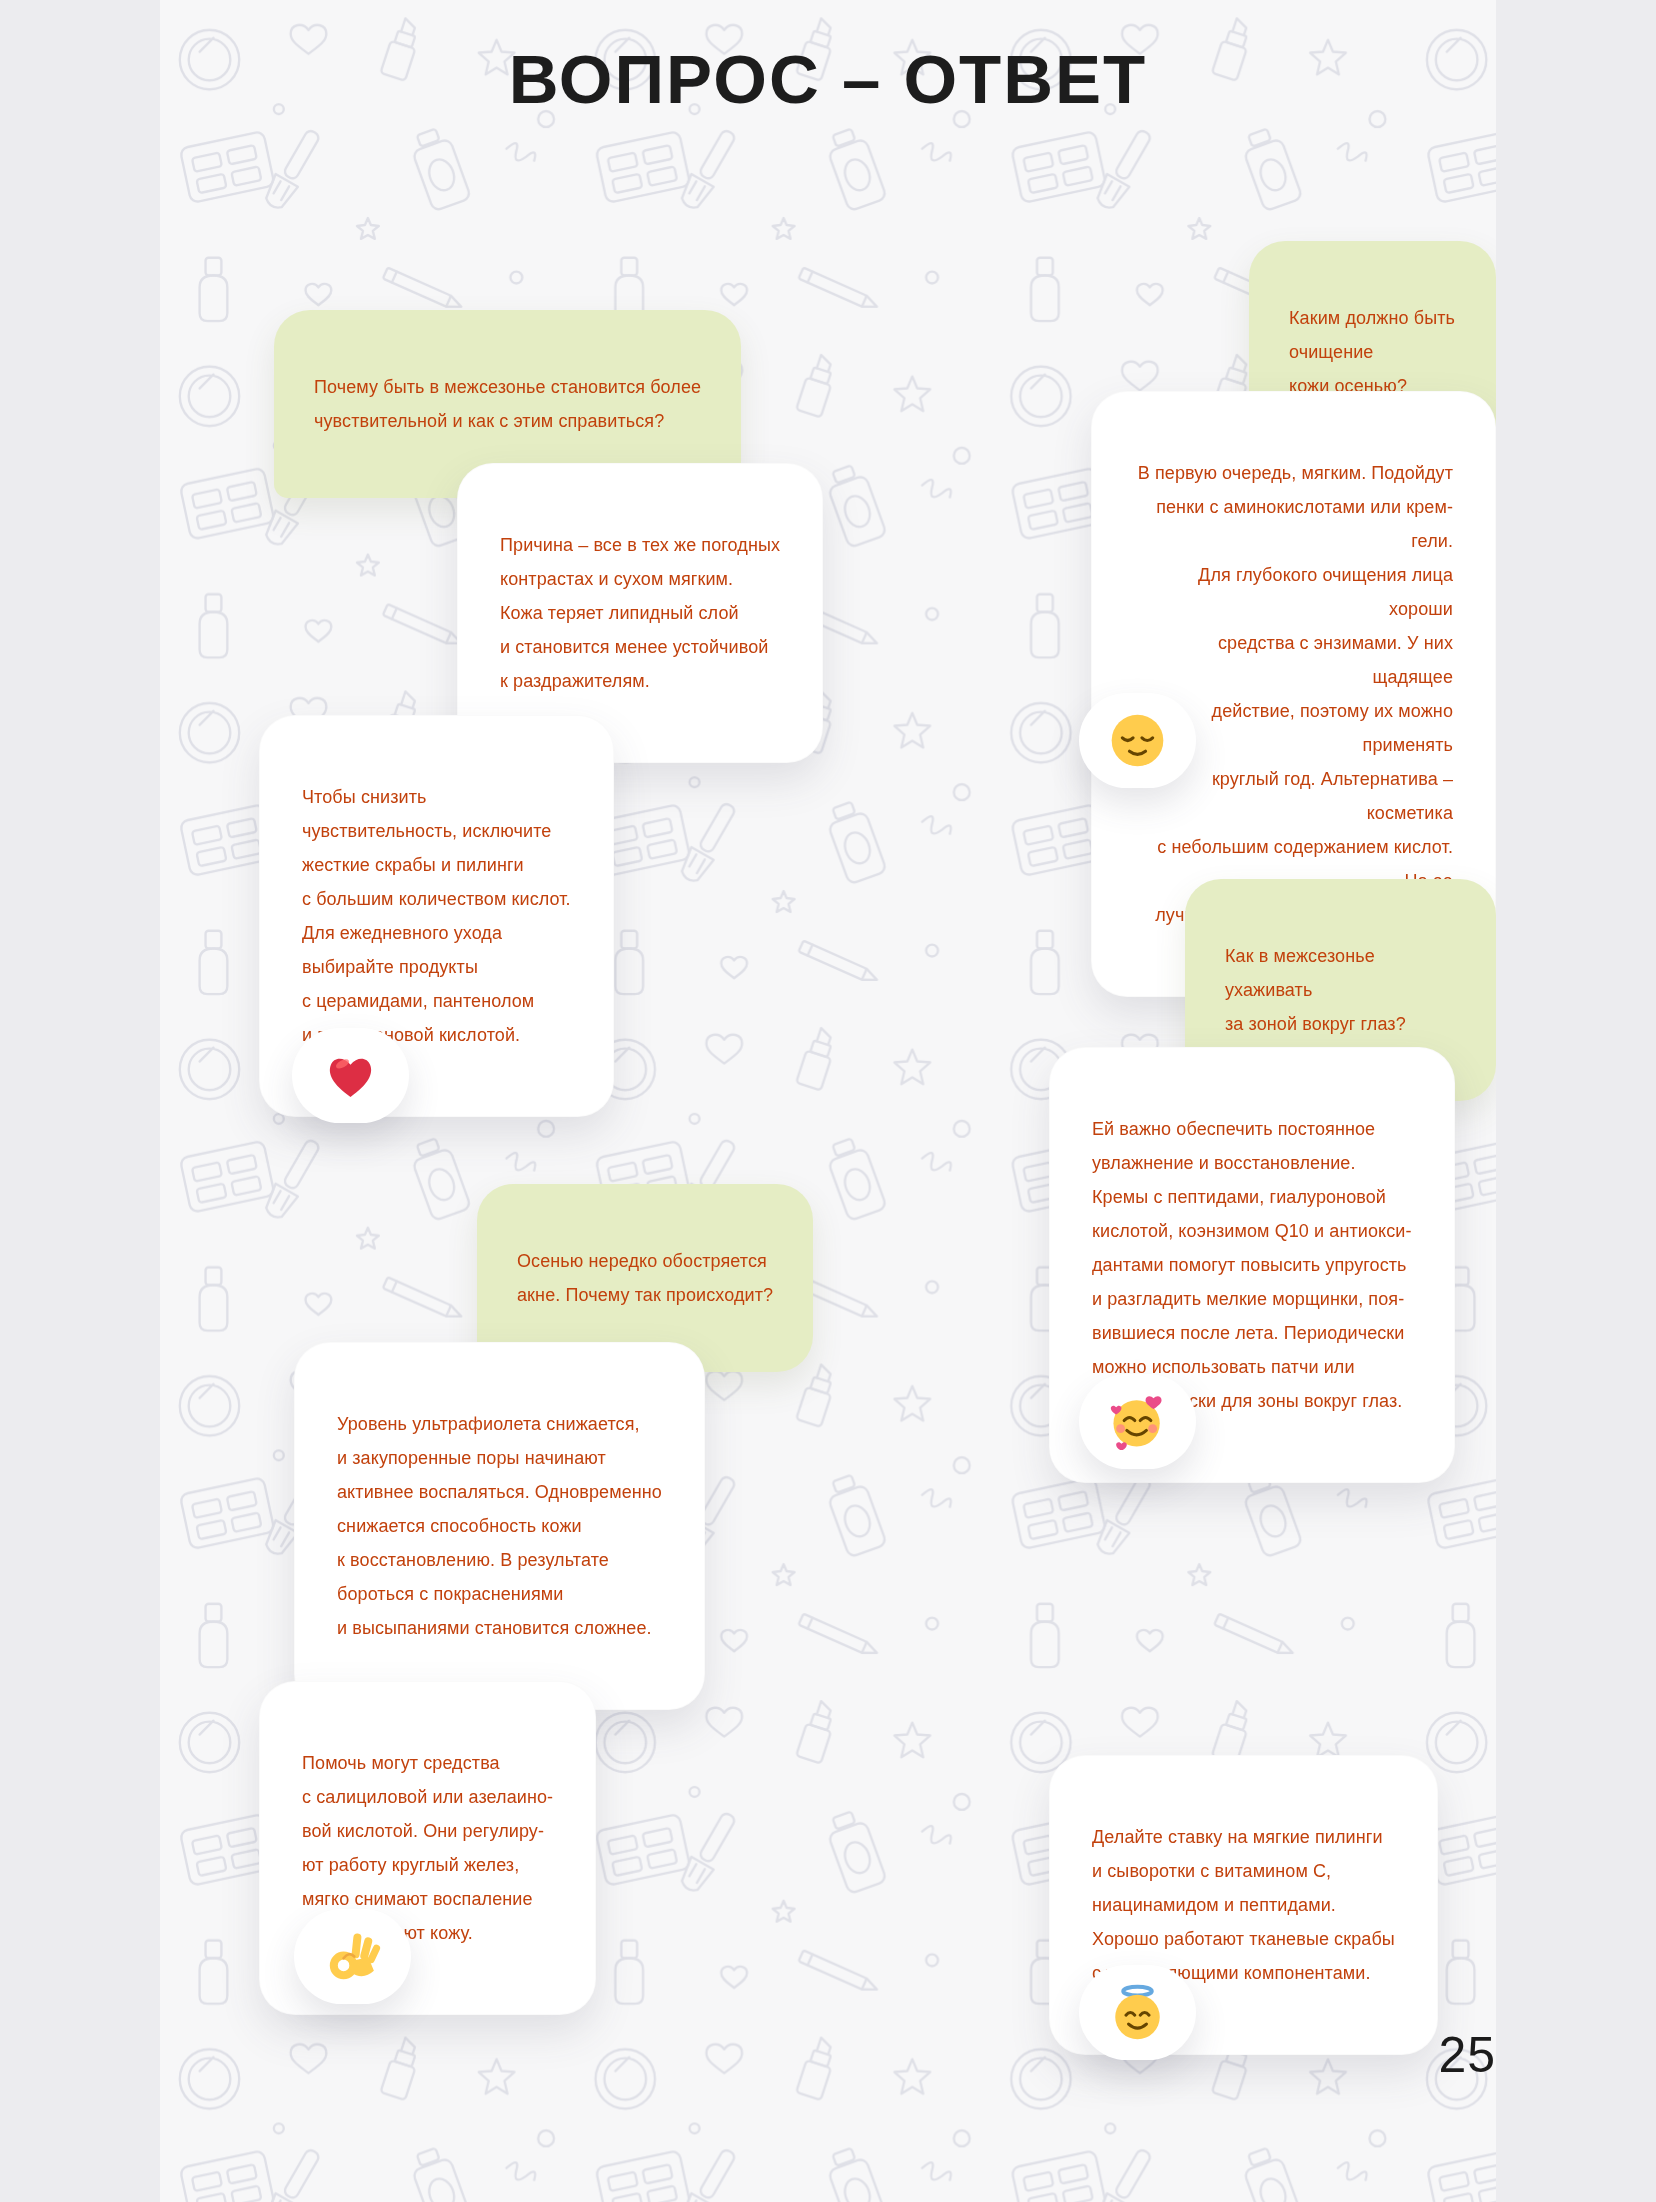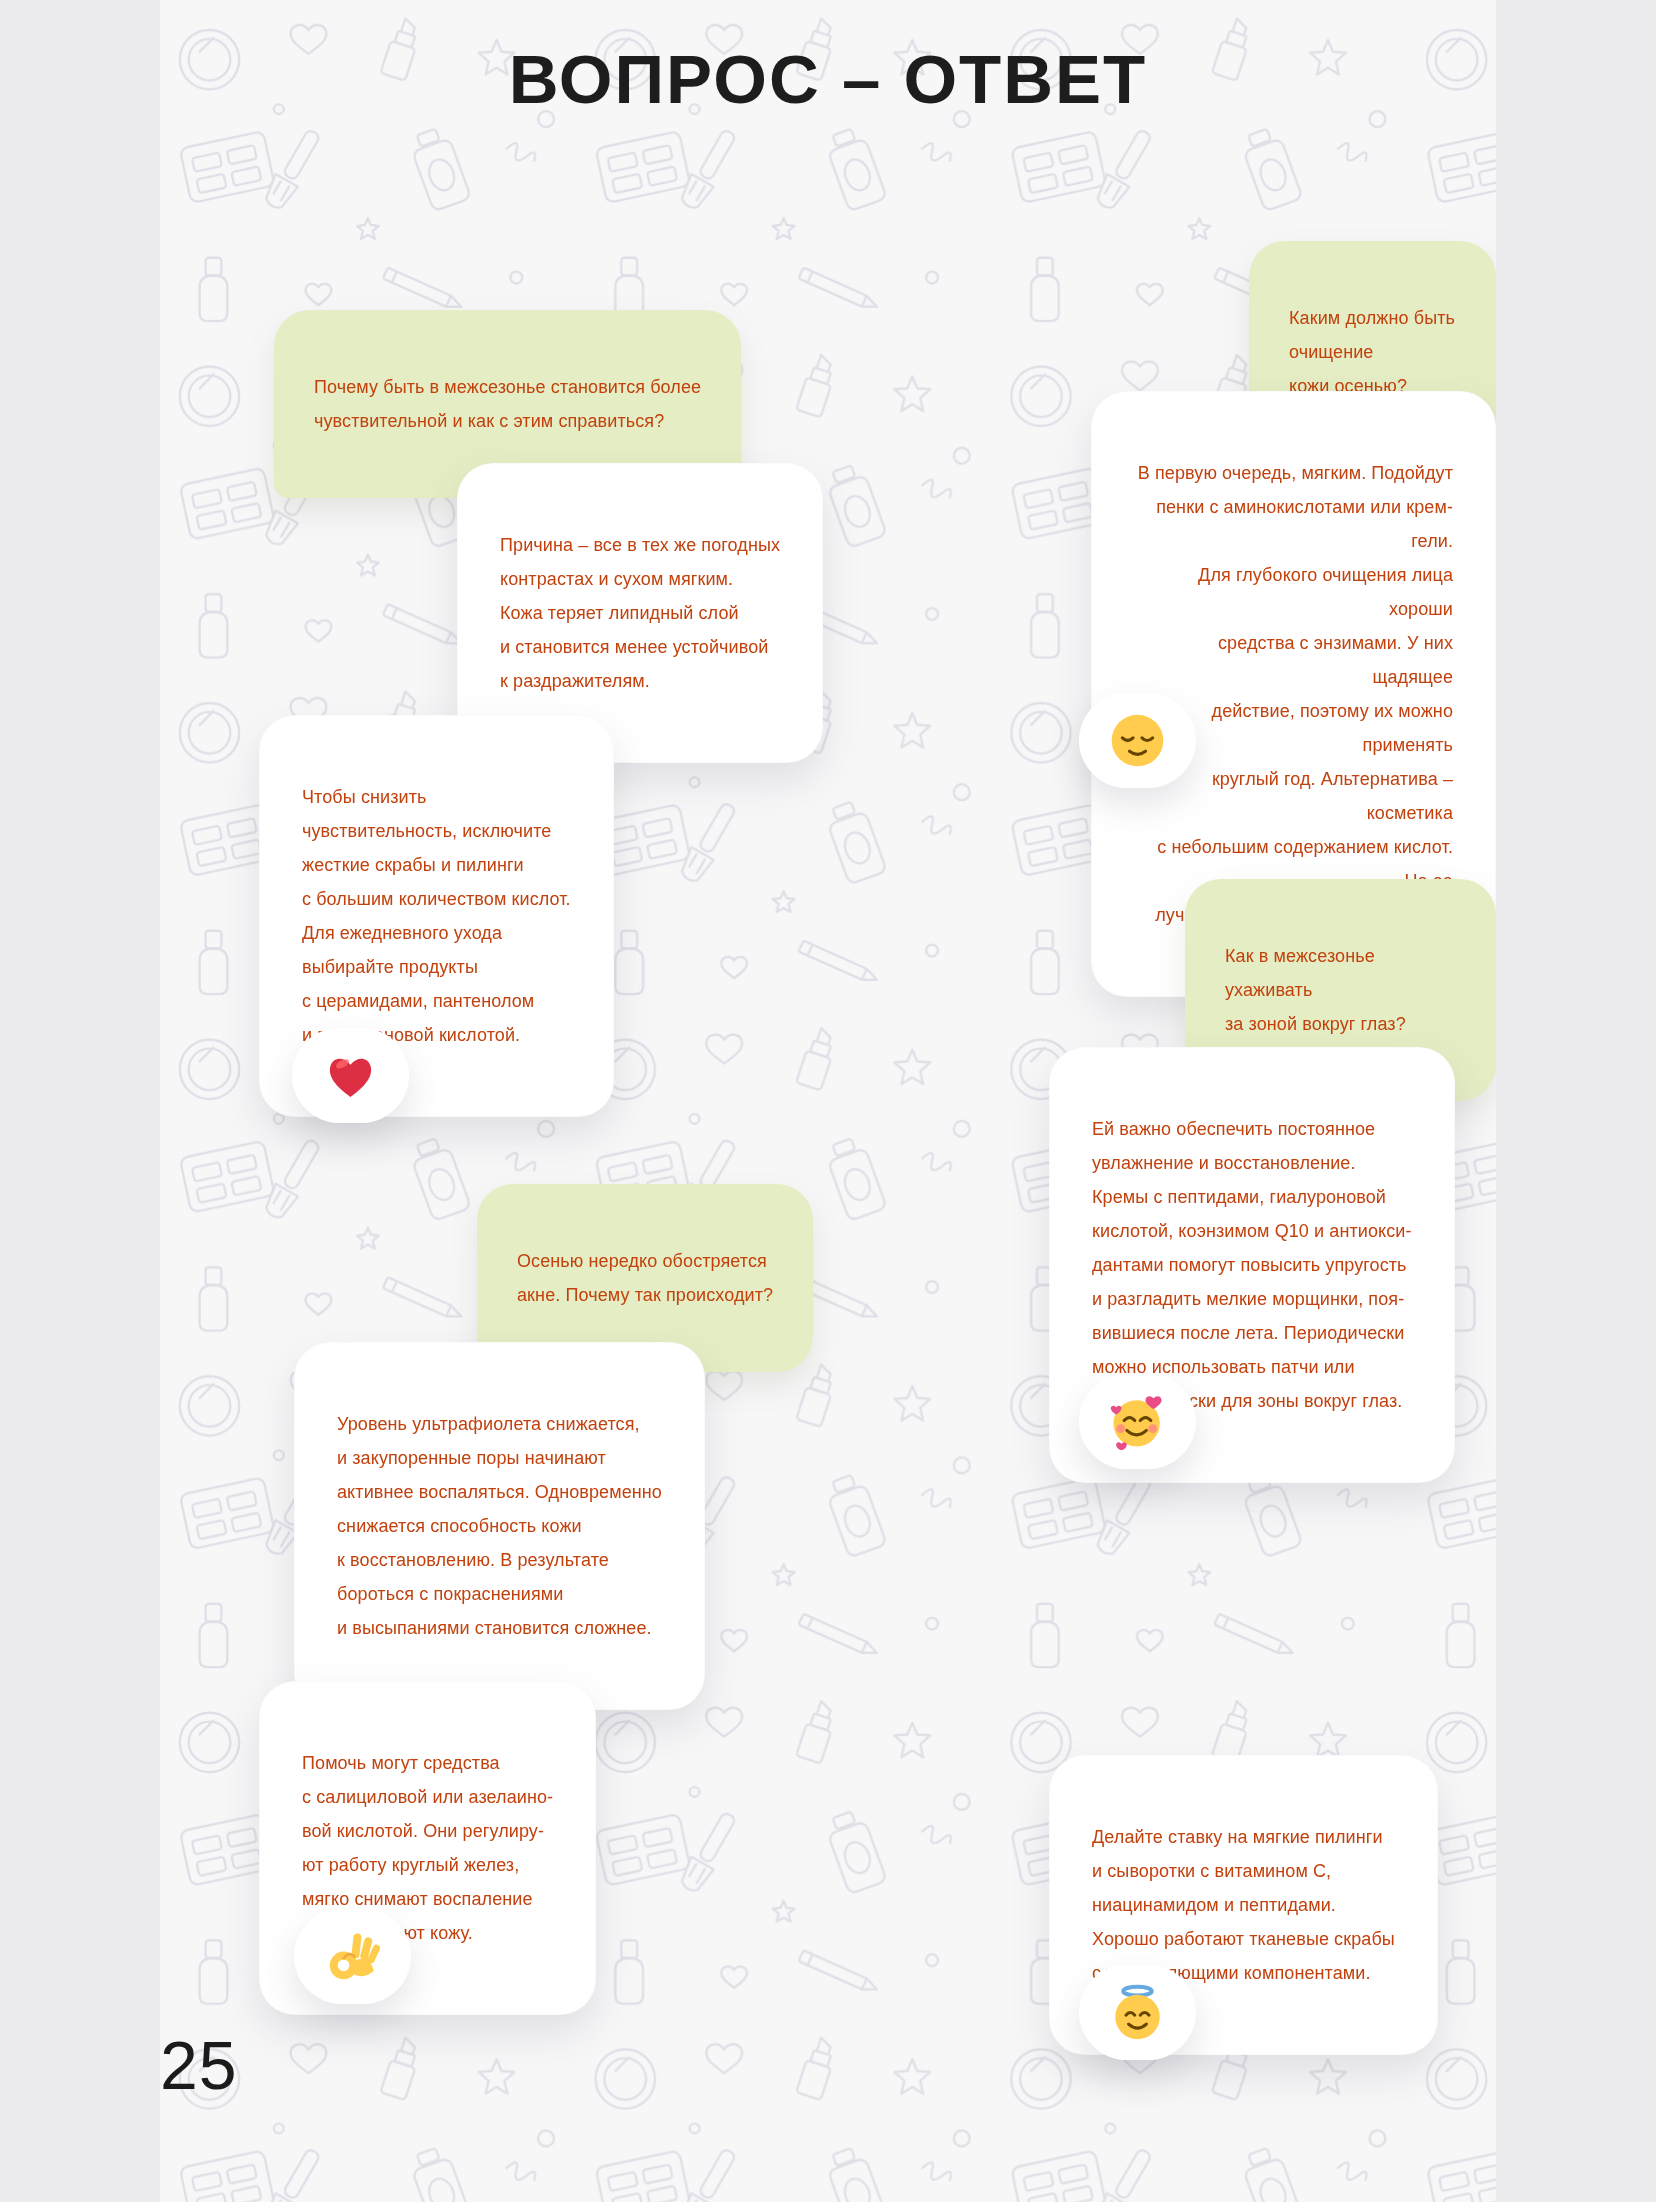--- a/index.html
+++ b/index.html
@@ -1,22 +1,22 @@
 <!DOCTYPE html>
 <html><head>
 <meta charset="utf-8">
 <style>
   html,body{margin:0;padding:0;background:#ECECEF;}
   body{font-family:"Liberation Sans","DejaVu Sans",sans-serif;}
   .page{position:relative;width:1336px;height:2203px;margin:0 auto;background:#F7F7F8;overflow:hidden;}
   .bg-doodles{position:absolute;left:0;top:0;width:1656px;height:2203px;}
   .page-title{position:absolute;top:40px;left:0;width:100%;text-align:center;
     font-size:69px;font-weight:600;letter-spacing:2px;color:#1d1d1d;margin:0;}
-  .page-number{position:absolute;top:2026px;left:0;width:100%;text-align:left;
-    font-size:68px;font-weight:500;color:#1b1b1b;letter-spacing:1px;}
+  .page-number{position:absolute;top:2026px;left:0;width:100%;text-align:right;
+    font-size:50px;font-weight:500;color:#1b1b1b;letter-spacing:1px;}
   .bubble{position:absolute;white-space:pre-line;font-size:18px;line-height:34px;
     color:#c2410c;border-radius:36px;letter-spacing:0.1px;}
   .bubble span{display:block;}
   .q{background:#E5EDC4;padding:26px 40px;border-radius:36px 36px 36px 14px;
     box-shadow:0 14px 32px rgba(90,95,60,0.12);}
   .a{background:#FFFFFF;padding:30px 42px;border-radius:36px;
     box-shadow:0 18px 40px rgba(70,70,90,0.13);border:1px solid rgba(0,0,0,0.02);}
   .emoji-pill{position:absolute;width:117px;height:95px;background:#FFFFFF;border-radius:48px;
     display:flex;align-items:center;justify-content:center;
     box-shadow:0 16px 34px rgba(70,70,90,0.14);}

